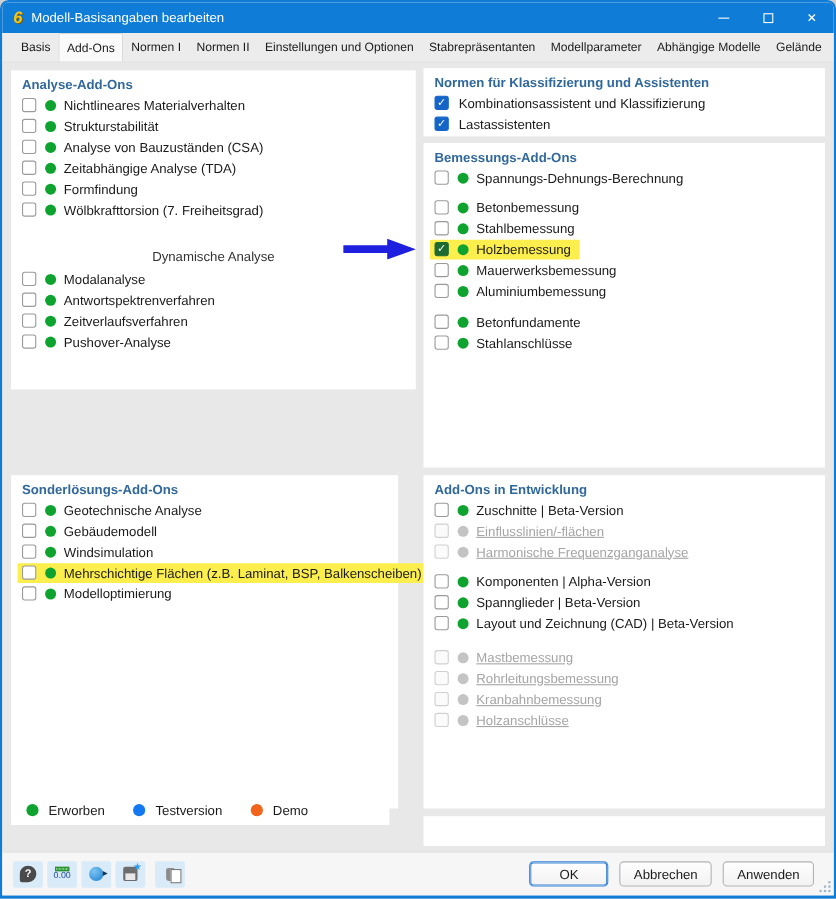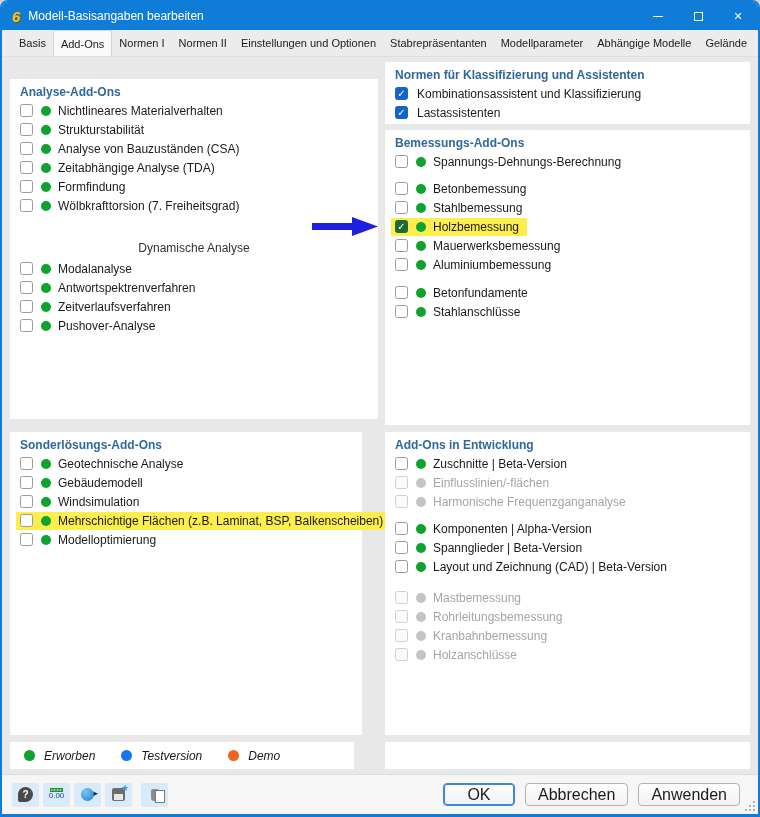--- a/index.html
+++ b/index.html
@@ -45,26 +45,26 @@
     padding: 0 7px; display: flex; align-items: center;
     font-size: 11px; color: #1a1a1a; white-space: nowrap; cursor: default;
   }
   .tab.active {
     background: #fafafa; border: 1px solid #d6d6d6; border-bottom: none;
     margin-top: 0; border-radius: 2px 2px 0 0;
   }
   
   .content { position: relative; flex: 1 1 auto; background: #e8e8e8; }
   .panel { position: absolute; background: #ffffff; }
-  .p-lt  { left: 8px;   top: 22px;   width: 368px; height: 340px; }
+  .p-lt  { left: 8px;   top: 7px;   width: 368px; height: 290px; }
   .p-rt1 { left: 383px; top: 5px;   width: 365px; height: 62px;  }
   .p-rt2 { left: 383px; top: 73px;  width: 365px; height: 295px; }
   .p-lb  { left: 8px;   top: 375px; width: 352px; height: 303px; }
   .p-rb  { left: 383px; top: 375px; width: 365px; height: 303px; }
-  .p-leg { left: 8px;   top: 685px; width: 344px; height: 27px; font-style: italic;  }
+  .p-leg { left: 8px;   top: 666px; width: 344px; height: 27px;  }
   .p-emp { left: 383px; top: 685px; width: 365px; height: 27px;  }
   .ptitle {
     color: #31689b; font-weight: bold; font-size: 12px;
     padding: 6px 10px 3px; height: 22px;
   }
   .psub { color: #333; font-size: 12px; padding: 0 10px 3px; height: 18px; text-align: center; }
   .subgap { height: 26px; }
   .spacer { height: 8px; }
   .row { height: 19px; display: flex; align-items: center; padding: 0 6px; }
   .row-inner {
@@ -77,21 +77,21 @@
     border: 1px solid #9a9a9a; border-radius: 2.5px; background: #fff;
     display: inline-flex; align-items: center; justify-content: center;
     font-size: 10px; line-height: 1; color: #fff;
   }
   .checkbox.checked { background: #1565c8; border-color: #1565c8; }
   .row.highlight .checkbox.checked { background: #1e6b32; border-color: #1e6b32; }
   .row.disabled .checkbox { border-color: #d0d0d0; background: #fbfbfb; }
   .dot { width: 10px; height: 10px; border-radius: 50%; margin-left: 8px; flex: 0 0 auto; }
   .label { font-size: 12px; color: #1a1a1a; margin-left: 7px; white-space: nowrap; }
   .row.nodot .label { margin-left: 9px; }
-  .row.disabled .label { color: #a5a5a5; }
+  .row.disabled .label { color: #a5a5a5; text-decoration: underline; }
   
   .legend { display: flex; align-items: center; height: 100%; padding-left: 14px; }
   .leg-item { display: flex; align-items: center; margin-right: 26px; }
   .leg-dot { width: 11px; height: 11px; border-radius: 50%; }
   .leg-label { font-size: 12px; color: #1a1a1a; margin-left: 9px; }
   
   .arrow { position: absolute; left: 310px; top: 160px; width: 68px; height: 19px; }
   
   .footer {
     flex: 0 0 40px; background: #f6f6f6; border-top: 1px solid #dcdcdc;
@@ -120,21 +120,21 @@
   .floppy::before { content: ""; position: absolute; left: 2px; bottom: 1px; width: 9px; height: 6px; background: #e8e8e8; }
   .floppy::after { content: "★"; position: absolute; right: -4px; top: -5px; font-size: 9px; color: #2a9df4; }
   .copyic { width: 8px; height: 12px; background: #8c8c8c; border-radius: 2px 2px 3px 3px; position: relative; }
   .copyic::after { content: ""; position: absolute; left: 4px; top: 1px; width: 8px; height: 11px;
     background: #fff; border: 1px solid #7a7a7a; }
   .buttons { margin-left: auto; display: flex; align-items: center; }
   .btn {
     height: 23px; min-width: 64px; padding: 0 12px; margin-left: 10px;
     background: linear-gradient(#fefefe, #f2f2f2);
     border: 1px solid #b3b3b3; border-radius: 4px;
-    font-size: 16px; color: #1a1a1a; font-family: inherit; cursor: default;
+    font-size: 12px; color: #1a1a1a; font-family: inherit; cursor: default;
   }
   .btn.focused { min-width: 72px; border: 1px solid #3c87d8; box-shadow: 0 0 0 1px #3c87d8 inset; }
   .grip { position: absolute; right: 2px; bottom: 2px; width: 11px; height: 11px; }
   .grip::before {
     content: ""; position: absolute; width: 2px; height: 2px; background: #9db6c8; left: 0; top: 8px;
     box-shadow: 4px 0 #9db6c8, 8px 0 #9db6c8, 4px -4px #9db6c8, 8px -4px #9db6c8, 8px -8px #9db6c8;
   }
 </style>
 </head>
 <body>

